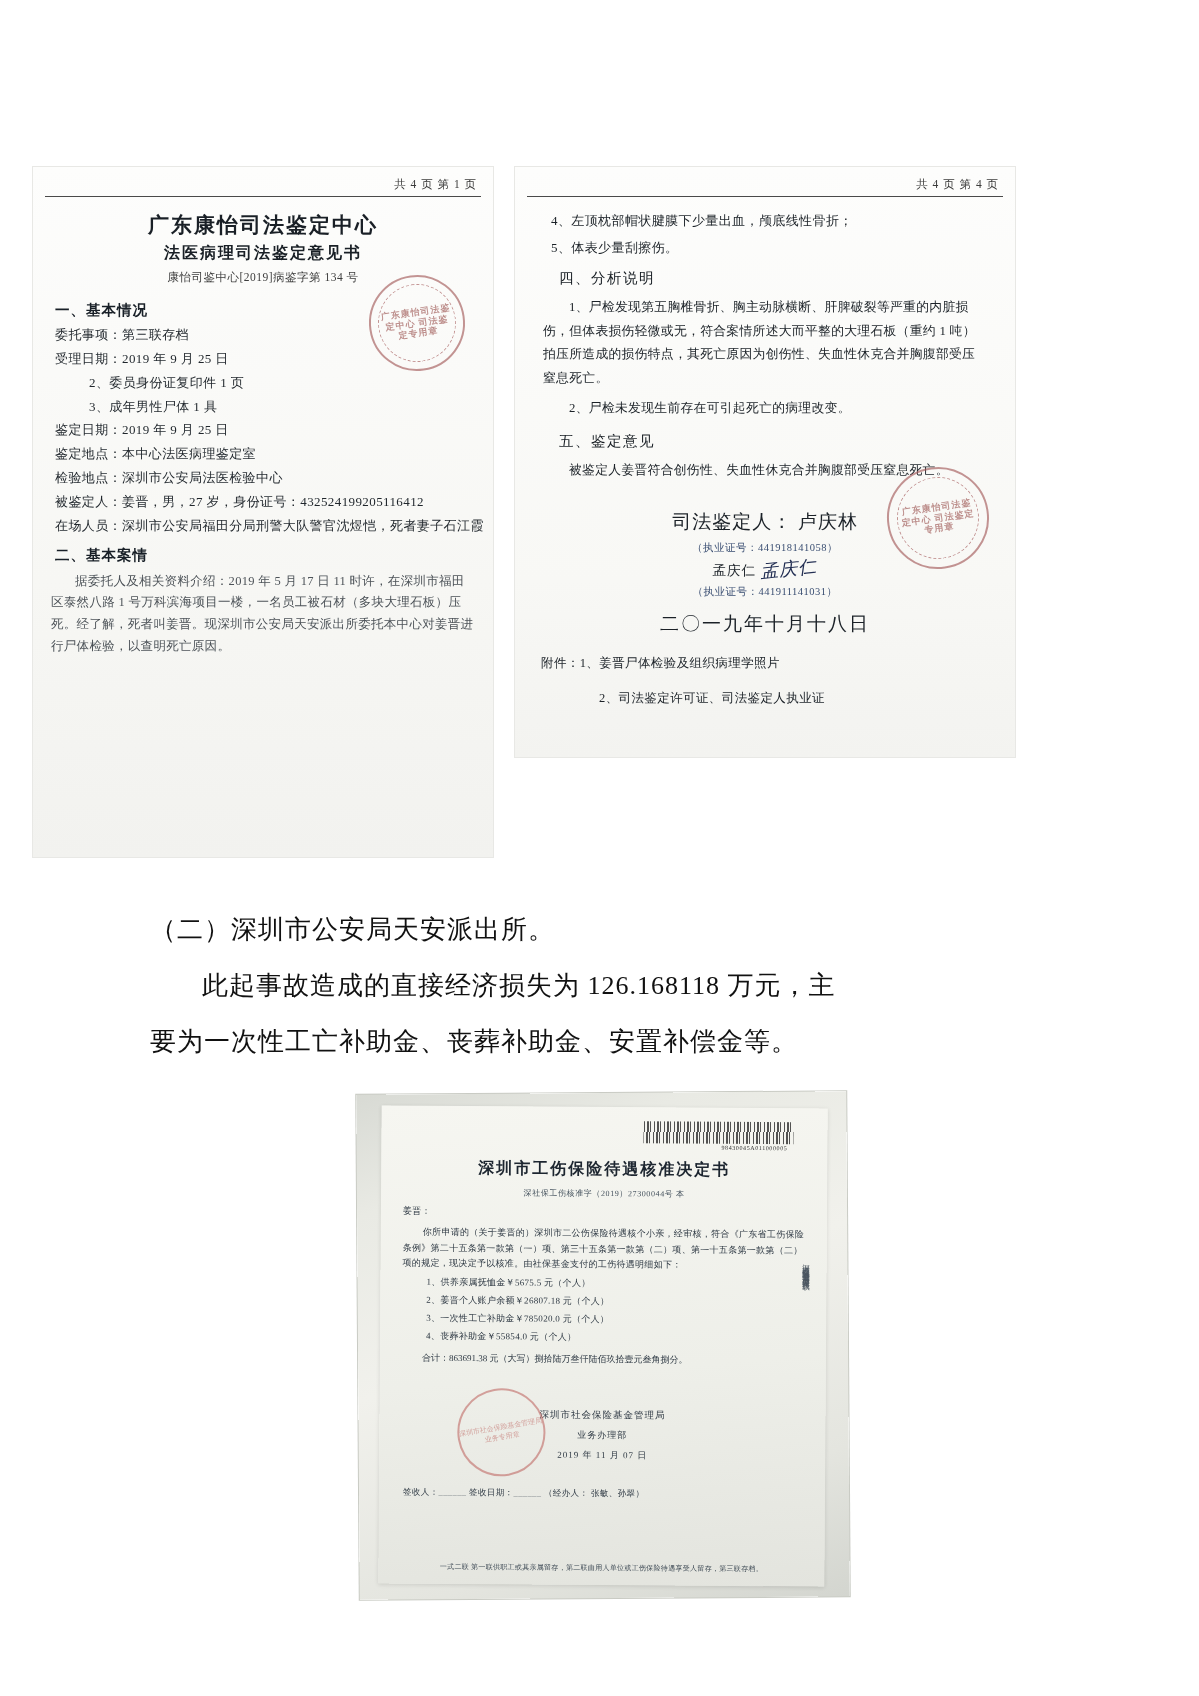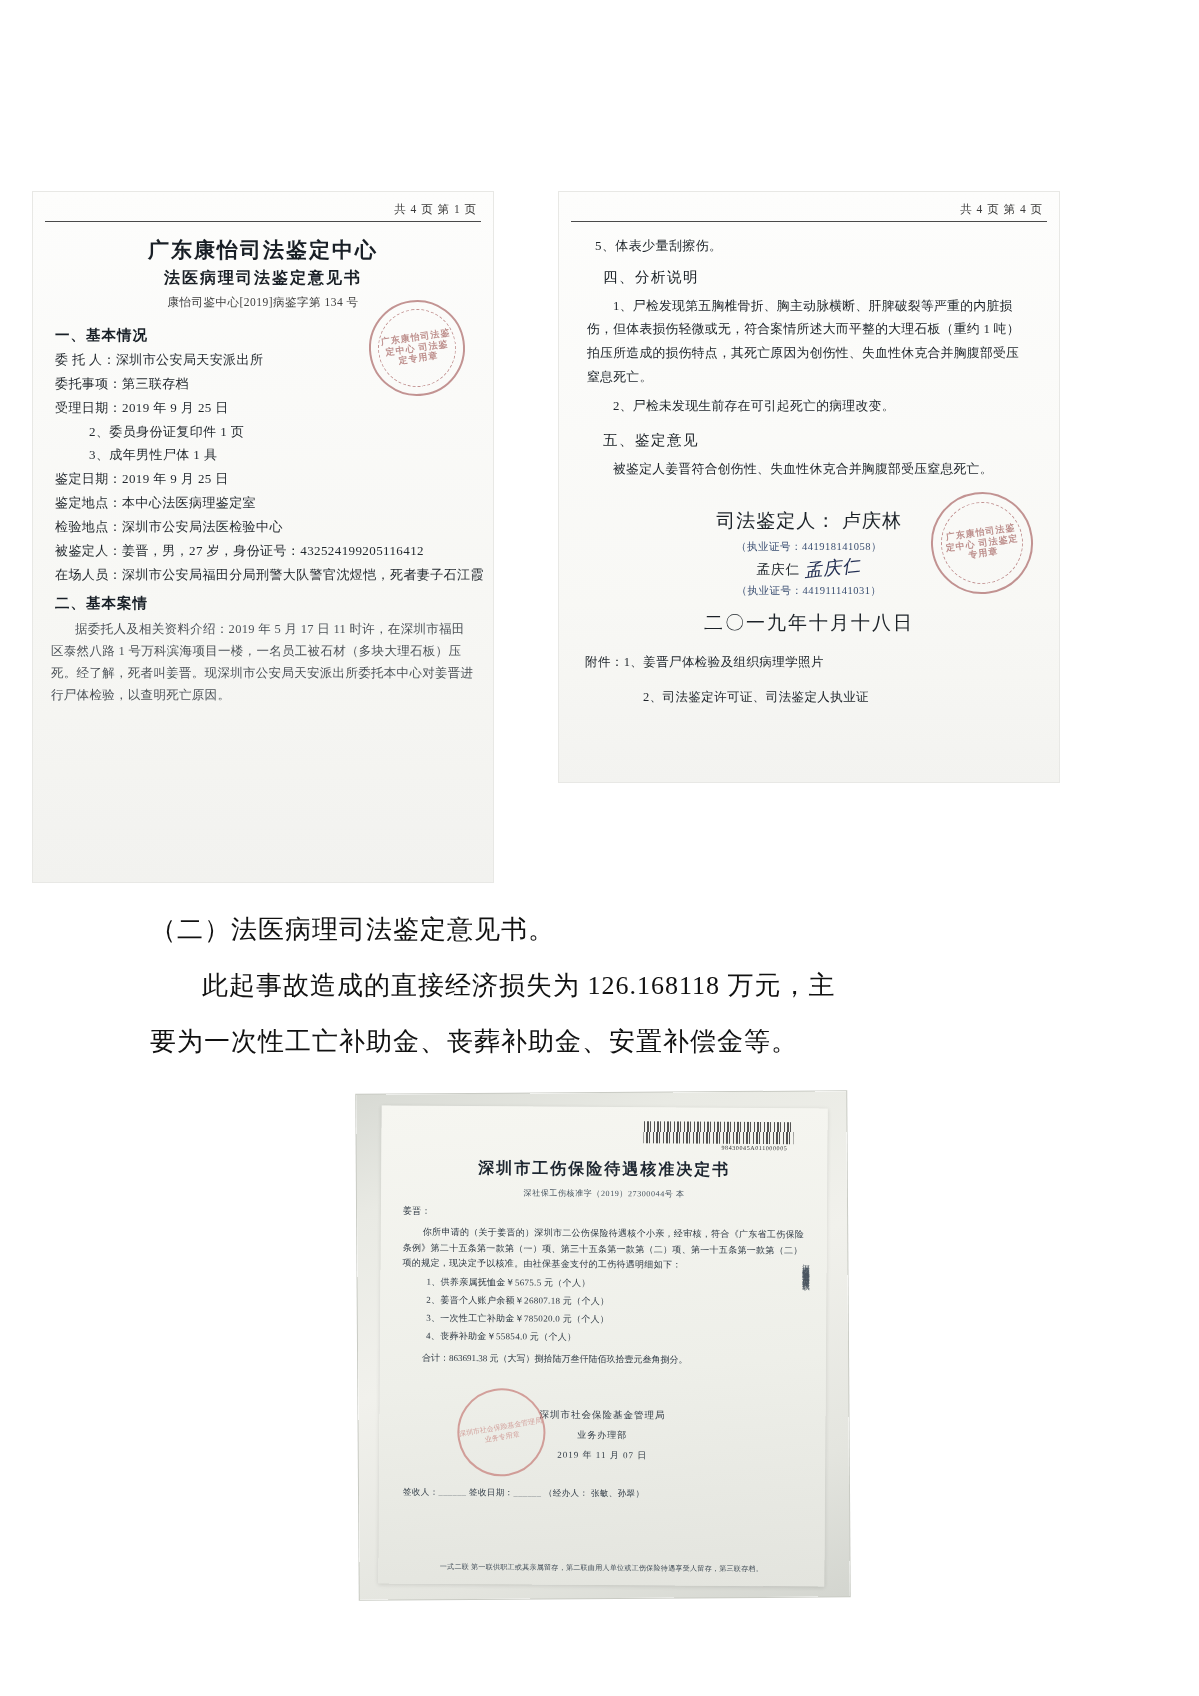--- a/index.html
+++ b/index.html
@@ -13,25 +13,25 @@
     font-family: "Liberation Serif", "DejaVu Serif", serif;
     color: #1a1a1a;
     position: relative;
     overflow: hidden;
   }
 
   
   .scan-row {
     position: absolute;
     left: 33px;
-    top: 192px;
+    top: 167px;
     width: 1030px;
     height: 690px;
     display: flex;
-    gap: 66px;
+    gap: 22px;
   }
   .scan-page {
     position: relative;
     background: #fbfbf9;
     box-shadow: 0 0 0 1px #e8e8e4;
     filter: saturate(0.6);
   }
   .scan-page.left {
     width: 460px;
     height: 690px;
@@ -363,21 +363,20 @@
   <div class="scan-page left">
     <div class="page-hdr">共 4 页  第 1 页</div>
     <div class="rule"></div>
 
     <div class="doc-title">广东康怡司法鉴定中心</div>
     <div class="doc-title2">法医病理司法鉴定意见书</div>
     <div class="doc-code">康怡司鉴中心[2019]病鉴字第 134 号</div>
 
     <div class="sec-head">一、基本情况</div>
 
-    <div class="ln">委 托 人：深圳市公安局天安派出所</div>
     <div class="ln">委托事项：第三联存档</div>
     <div class="ln">受理日期：2019 年 9 月 25 日</div>
     <div class="ln ind">2、委员身份证复印件 1 页</div>
     <div class="ln ind">3、成年男性尸体 1 具</div>
     <div class="ln">鉴定日期：2019 年 9 月 25 日</div>
     <div class="ln">鉴定地点：本中心法医病理鉴定室</div>
     <div class="ln">检验地点：深圳市公安局法医检验中心</div>
     <div class="ln">被鉴定人：姜晋，男，27 岁，身份证号：432524199205116412</div>
     <div class="ln">在场人员：深圳市公安局福田分局刑警大队警官沈煜恺，死者妻子石江霞</div>
 
@@ -386,20 +385,21 @@
 
     <div class="seal" style="right:28px; top:108px; width:92px; height:92px;">
       <div class="inner">广东康怡司法鉴定中心 司法鉴定专用章</div>
     </div>
   </div>
 
   <div class="scan-page right">
     <div class="page-hdr">共 4 页  第 4 页</div>
     <div class="rule"></div>
 
+    <div class="rln">4、左顶枕部帽状腱膜下少量出血，颅底线性骨折；</div>
     <div class="rln">5、体表少量刮擦伤。</div>
 
     <div class="rsec">四、分析说明</div>
     <div class="rpara">1、尸检发现第五胸椎骨折、胸主动脉横断、肝脾破裂等严重的内脏损伤，但体表损伤轻微或无，符合案情所述大而平整的大理石板（重约 1 吨）拍压所造成的损伤特点，其死亡原因为创伤性、失血性休克合并胸腹部受压窒息死亡。</div>
     <div class="rpara">2、尸检未发现生前存在可引起死亡的病理改变。</div>
 
     <div class="rsec">五、鉴定意见</div>
     <div class="rpara">被鉴定人姜晋符合创伤性、失血性休克合并胸腹部受压窒息死亡。</div>
 
     <div class="sign-line">司法鉴定人：  卢庆林</div>
@@ -414,21 +414,21 @@
     <div class="attach">附件：1、姜晋尸体检验及组织病理学照片</div>
     <div class="attach ind">2、司法鉴定许可证、司法鉴定人执业证</div>
 
     <div class="seal" style="right:26px; top:300px; width:98px; height:98px;">
       <div class="inner">广东康怡司法鉴定中心 司法鉴定专用章</div>
     </div>
   </div>
 </div>
 
 <div class="body-block">
-  <p>（二）法医病理司法鉴定意见书。</p>
+  <p>（二）深圳市公安局天安派出所。</p>
   <p class="indent2">此起事故造成的直接经济损失为 126.168118 万元，主</p>
   <p>要为一次性工亡补助金、丧葬补助金、安置补偿金等。</p>
 </div>
 
 <div class="photo">
   <div class="photo-inner">
     <div class="barcode"></div>
     <div class="barcode-num">98430045A011000005</div>
 
     <div class="ptitle">深圳市工伤保险待遇核准决定书</div>

